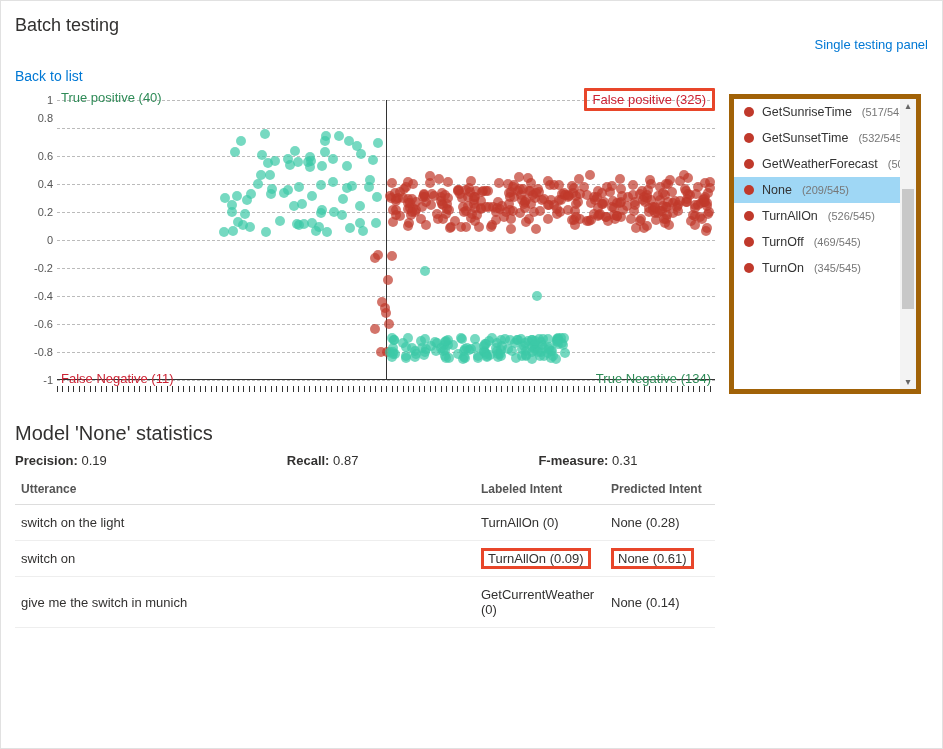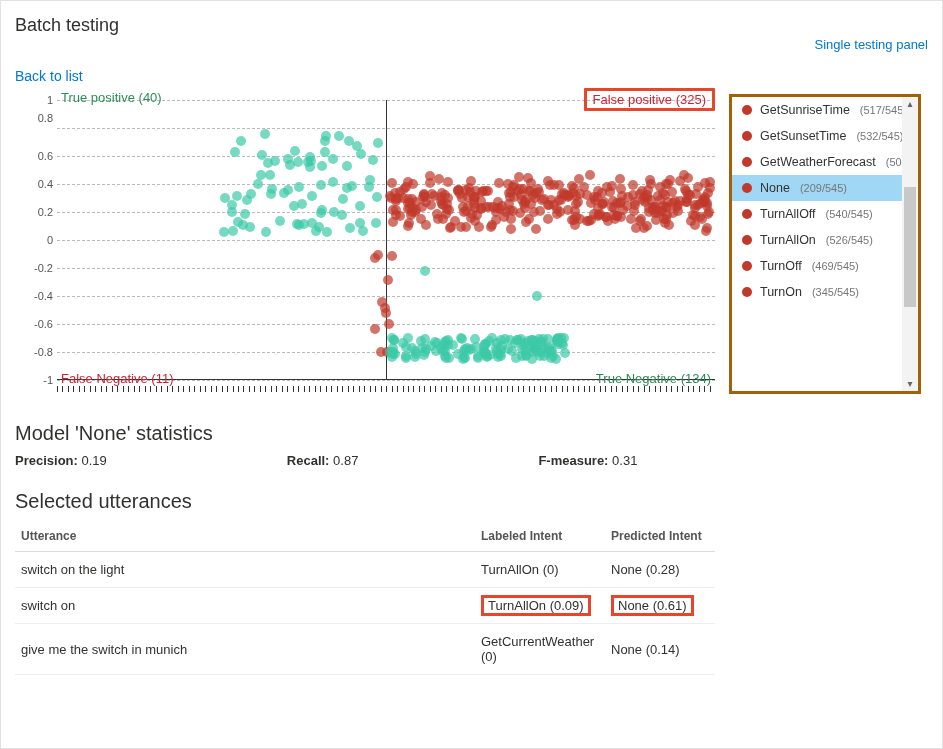--- a/index.html
+++ b/index.html
@@ -119,21 +119,21 @@
     opacity: 0.70;
     transform: translate(-50%, -50%);
   }
   .pt-teal { background: #3cc9a7; }
   .pt-red  { background: #c0392b; }
 
   
   .legend-panel {
     width: 192px;
     height: 300px;
-    border: 3px solid #a16207;
+    border: 5px solid #a16207;
     position: relative;
     overflow: hidden;
     text-decoration: underline;
   }
   .legend-list {
     position: absolute;
     inset: 0 16px 0 0;
     overflow-y: auto;
   }
   .legend-scroll {
@@ -944,25 +944,20 @@
             <span class="legend-name">GetWeatherForecast</span>
             <span class="legend-count">(501/545)</span>
           </div>
           <div class="legend-item selected">
             <span class="legend-dot"></span>
             <span class="legend-name">None</span>
             <span class="legend-count">(209/545)</span>
           </div>
           <div class="legend-item">
             <span class="legend-dot"></span>
-            <span class="legend-name">TurnAllOff</span>
-            <span class="legend-count">(540/545)</span>
-          </div>
-          <div class="legend-item">
-            <span class="legend-dot"></span>
             <span class="legend-name">TurnAllOn</span>
             <span class="legend-count">(526/545)</span>
           </div>
           <div class="legend-item">
             <span class="legend-dot"></span>
             <span class="legend-name">TurnOff</span>
             <span class="legend-count">(469/545)</span>
           </div>
           <div class="legend-item">
             <span class="legend-dot"></span>
@@ -980,21 +975,20 @@
 
   
   <h3 class="section-title" style="margin-top:18px">Model 'None' statistics</h3>
   <div class="stats-row">
     <span><span class="lbl">Precision:</span> <span>0.19</span></span>
     <span><span class="lbl">Recall:</span> <span>0.87</span></span>
     <span><span class="lbl">F-measure:</span> <span>0.31</span></span>
   </div>
 
   
-  <h3 class="section-title" style="margin-top:22px">Selected utterances</h3>
 
   <table class="utt">
     <thead>
       <tr>
         <th style="width:460px">Utterance</th>
         <th style="width:130px">Labeled Intent</th>
         <th>Predicted Intent</th>
       </tr>
     </thead>
     <tbody id="utt-body">

